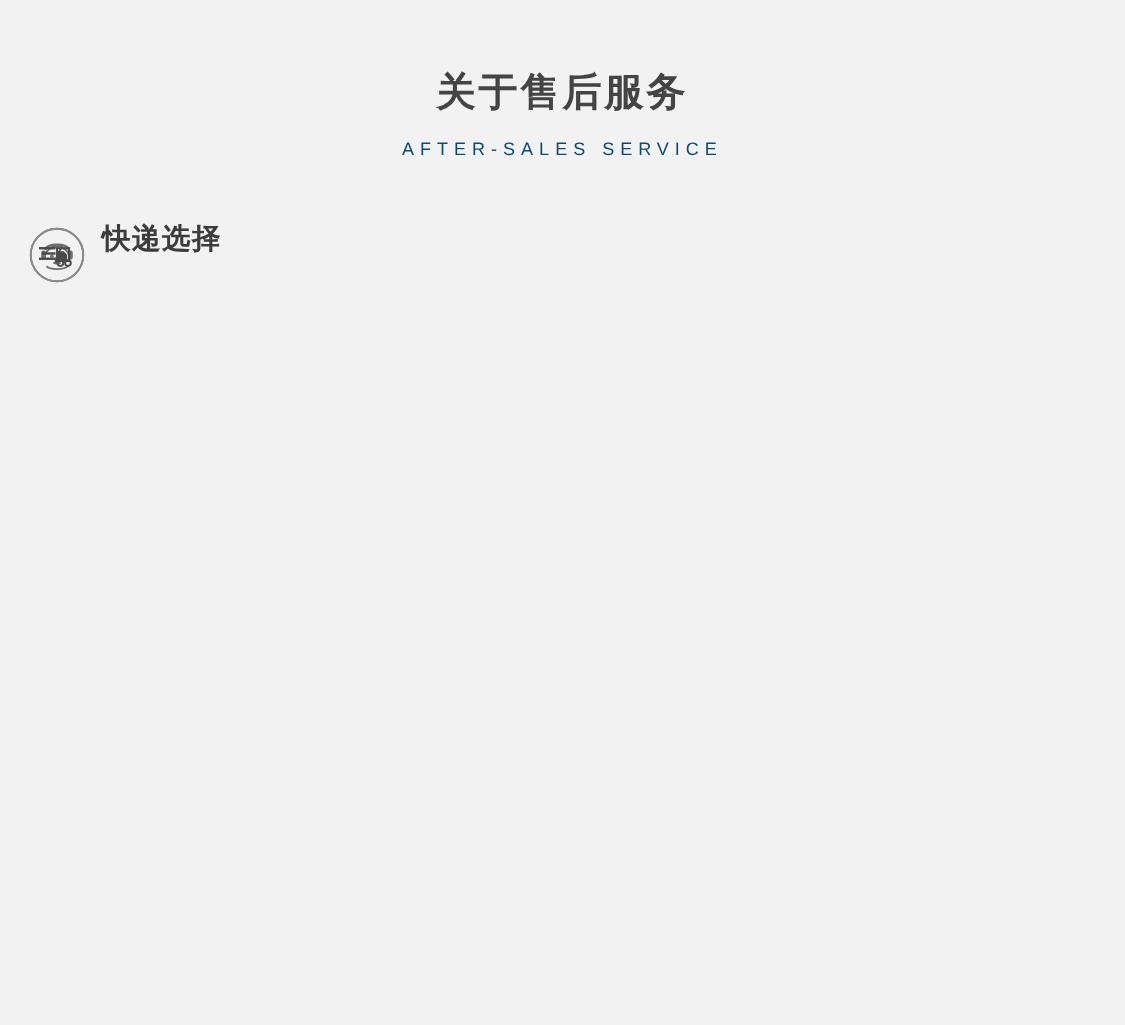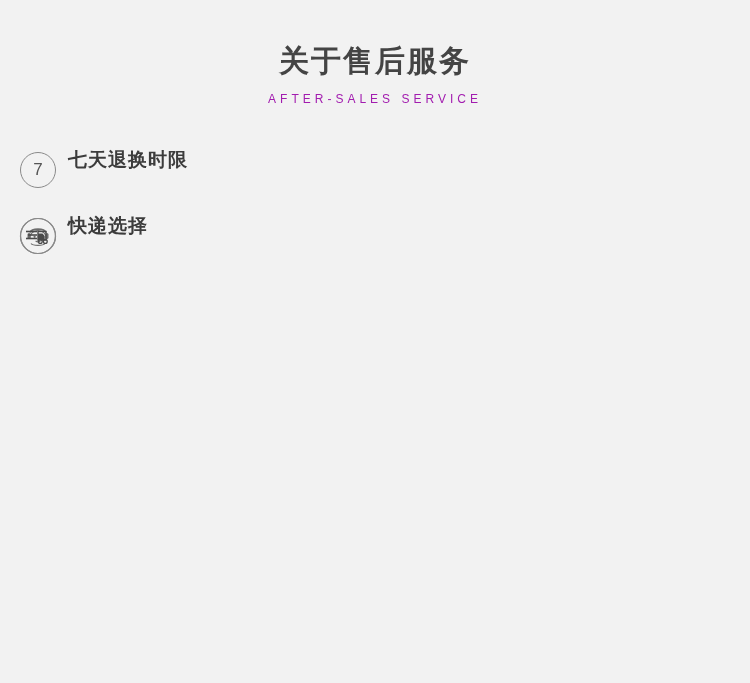--- a/index.html
+++ b/index.html
@@ -18,31 +18,31 @@
     position: relative;
     width: 750px;
     height: 683px;
     box-sizing: border-box;
   }
   .header {
     padding-top: 40px;
     text-align: center;
   }
   .title-cn {
-    font-size: 30px;
+    font-size: 26px;
     font-weight: bold;
     color: #444;
     letter-spacing: 2px;
     line-height: 42px;
     margin: 0;
   }
   .title-en {
     margin-top: 10px;
     font-size: 12px;
-    color: #a21caf;
+    color: #0c4a6e;
     letter-spacing: 4px;
     font-weight: normal;
   }
   .sections {
     margin-top: 40px;
     padding: 0 20px 0 10px;
   }
   .section {
     position: relative;
     padding-left: 58px;
@@ -99,21 +99,20 @@
     <h1 class="title-cn">关于售后服务</h1>
     <div class="title-en">AFTER-SALES SERVICE</div>
   </div>
 
   <div class="sections">
 
     <div class="section sec-seven">
       <div class="icon-wrap">
         <div class="icon-circle">7</div>
       </div>
-      <h2 class="section-title">七天退换时限</h2>
     </div>
 
     <div class="section sec-service">
       <div class="icon-wrap">
         <svg width="40" height="40" viewBox="0 0 40 40" aria-hidden="true">
           <circle cx="20" cy="20" r="17.5" fill="none" stroke="#8a8a8a" stroke-width="1.2"></circle>
           <path d="M11.5 22.5 a8.5 8 0 0 1 17 0" fill="none" stroke="#6d6d6d" stroke-width="1.2"></path>
           <path d="M12 16.5 c1.5 -4.5 14.5 -4.5 16 0" fill="none" stroke="#6d6d6d" stroke-width="1.6"></path>
           <rect x="9.5" y="17" width="3.2" height="6" rx="1.5" fill="#6d6d6d"></rect>
           <rect x="27.3" y="17" width="3.2" height="6" rx="1.5" fill="#6d6d6d"></rect>

